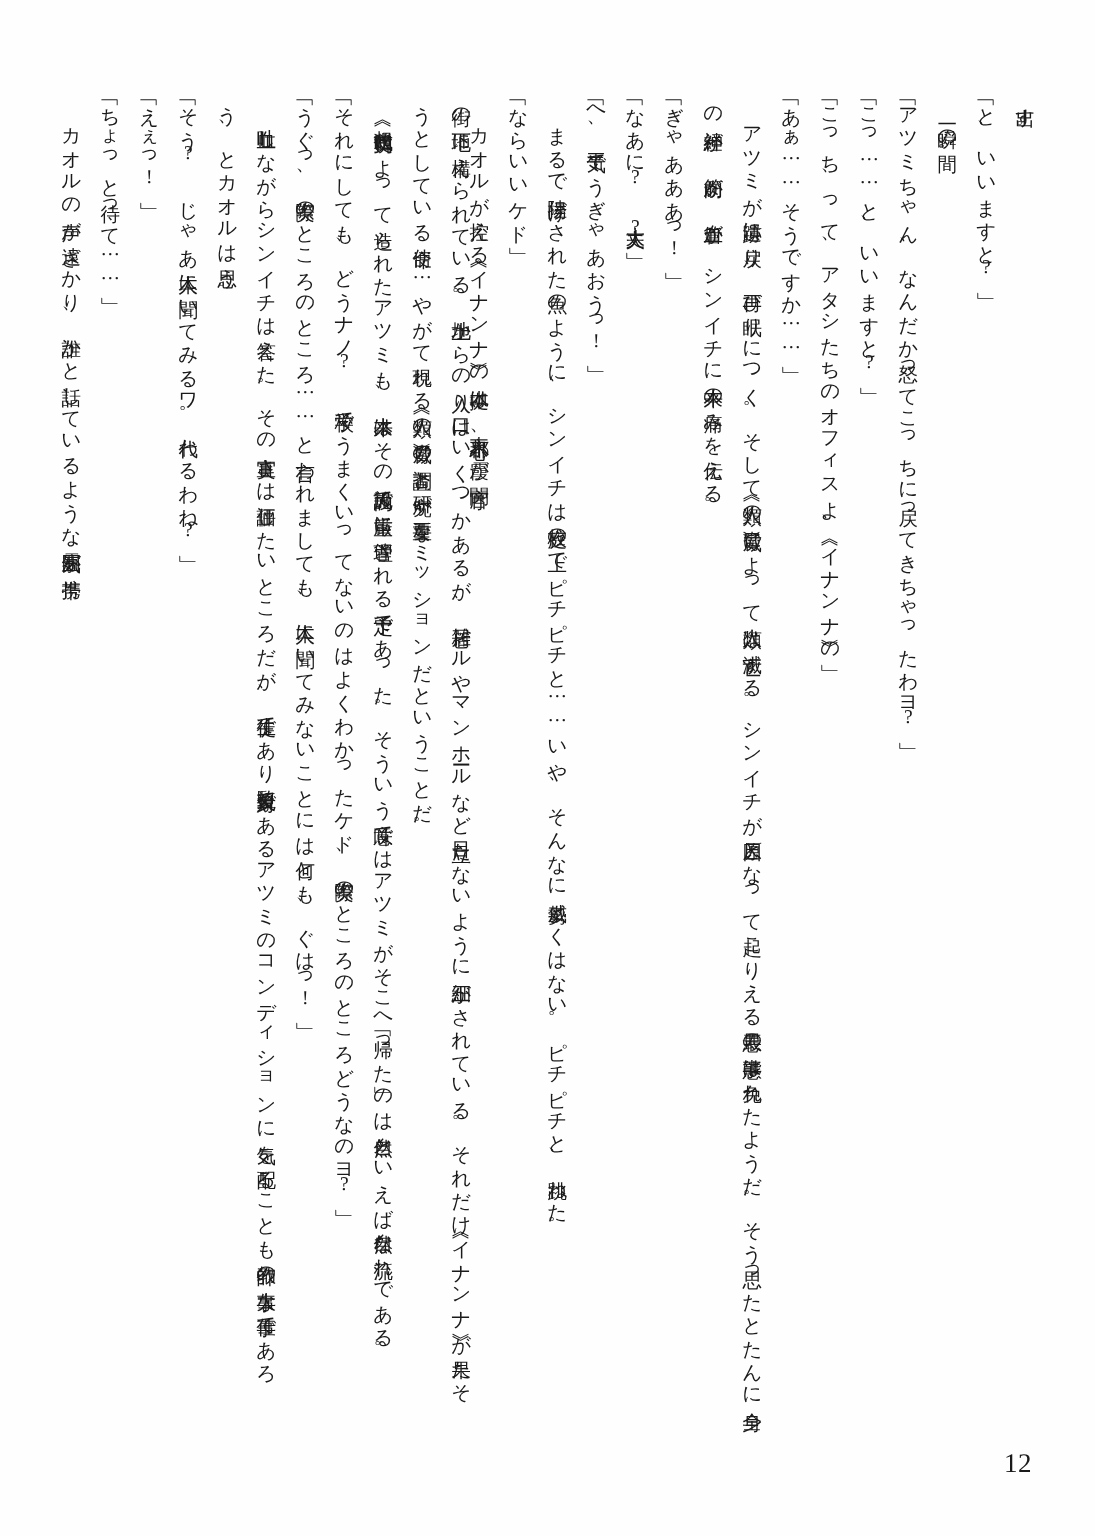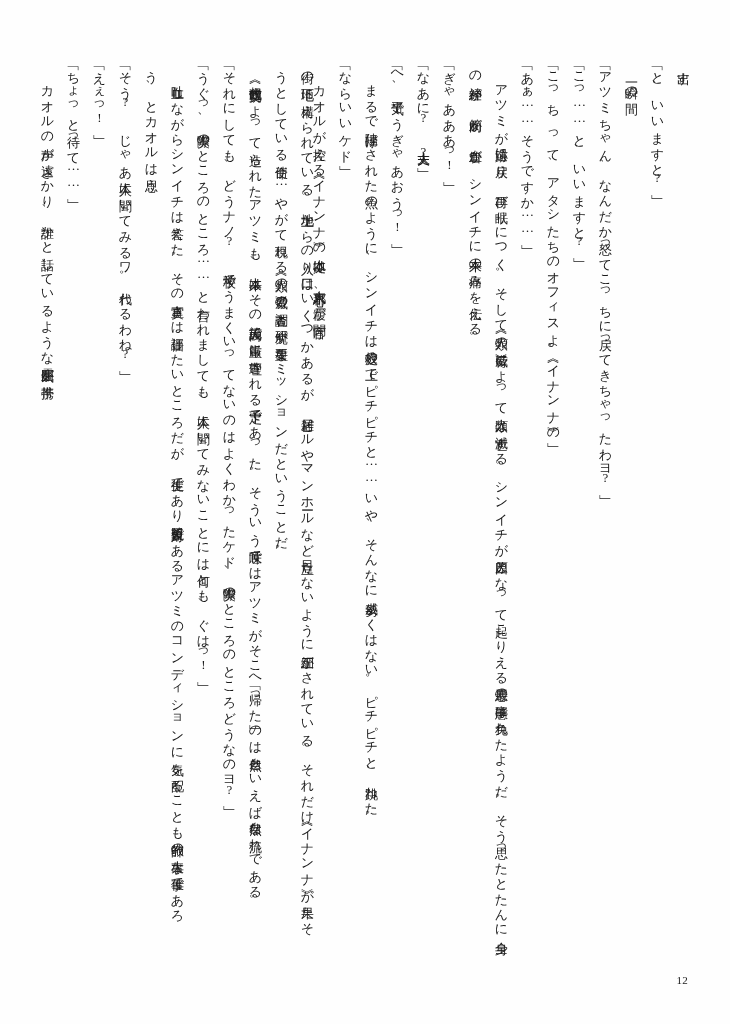--- a/index.html
+++ b/index.html
@@ -46,21 +46,21 @@
   .para {
     display: block;
     margin: 0;
     padding: 0;
     text-indent: 0;
   }
   .page-number {
     position: absolute;
     bottom: 38px;
     right: 42px;
-    font-size: 11px;
+    font-size: 18px;
     font-family: "Liberation Serif", "DejaVu Serif", serif;
     color: #1a1a1a;
     letter-spacing: 0.02em;
   }
 </style>
 </head>
 <body>
 
 <div class="page">
 

